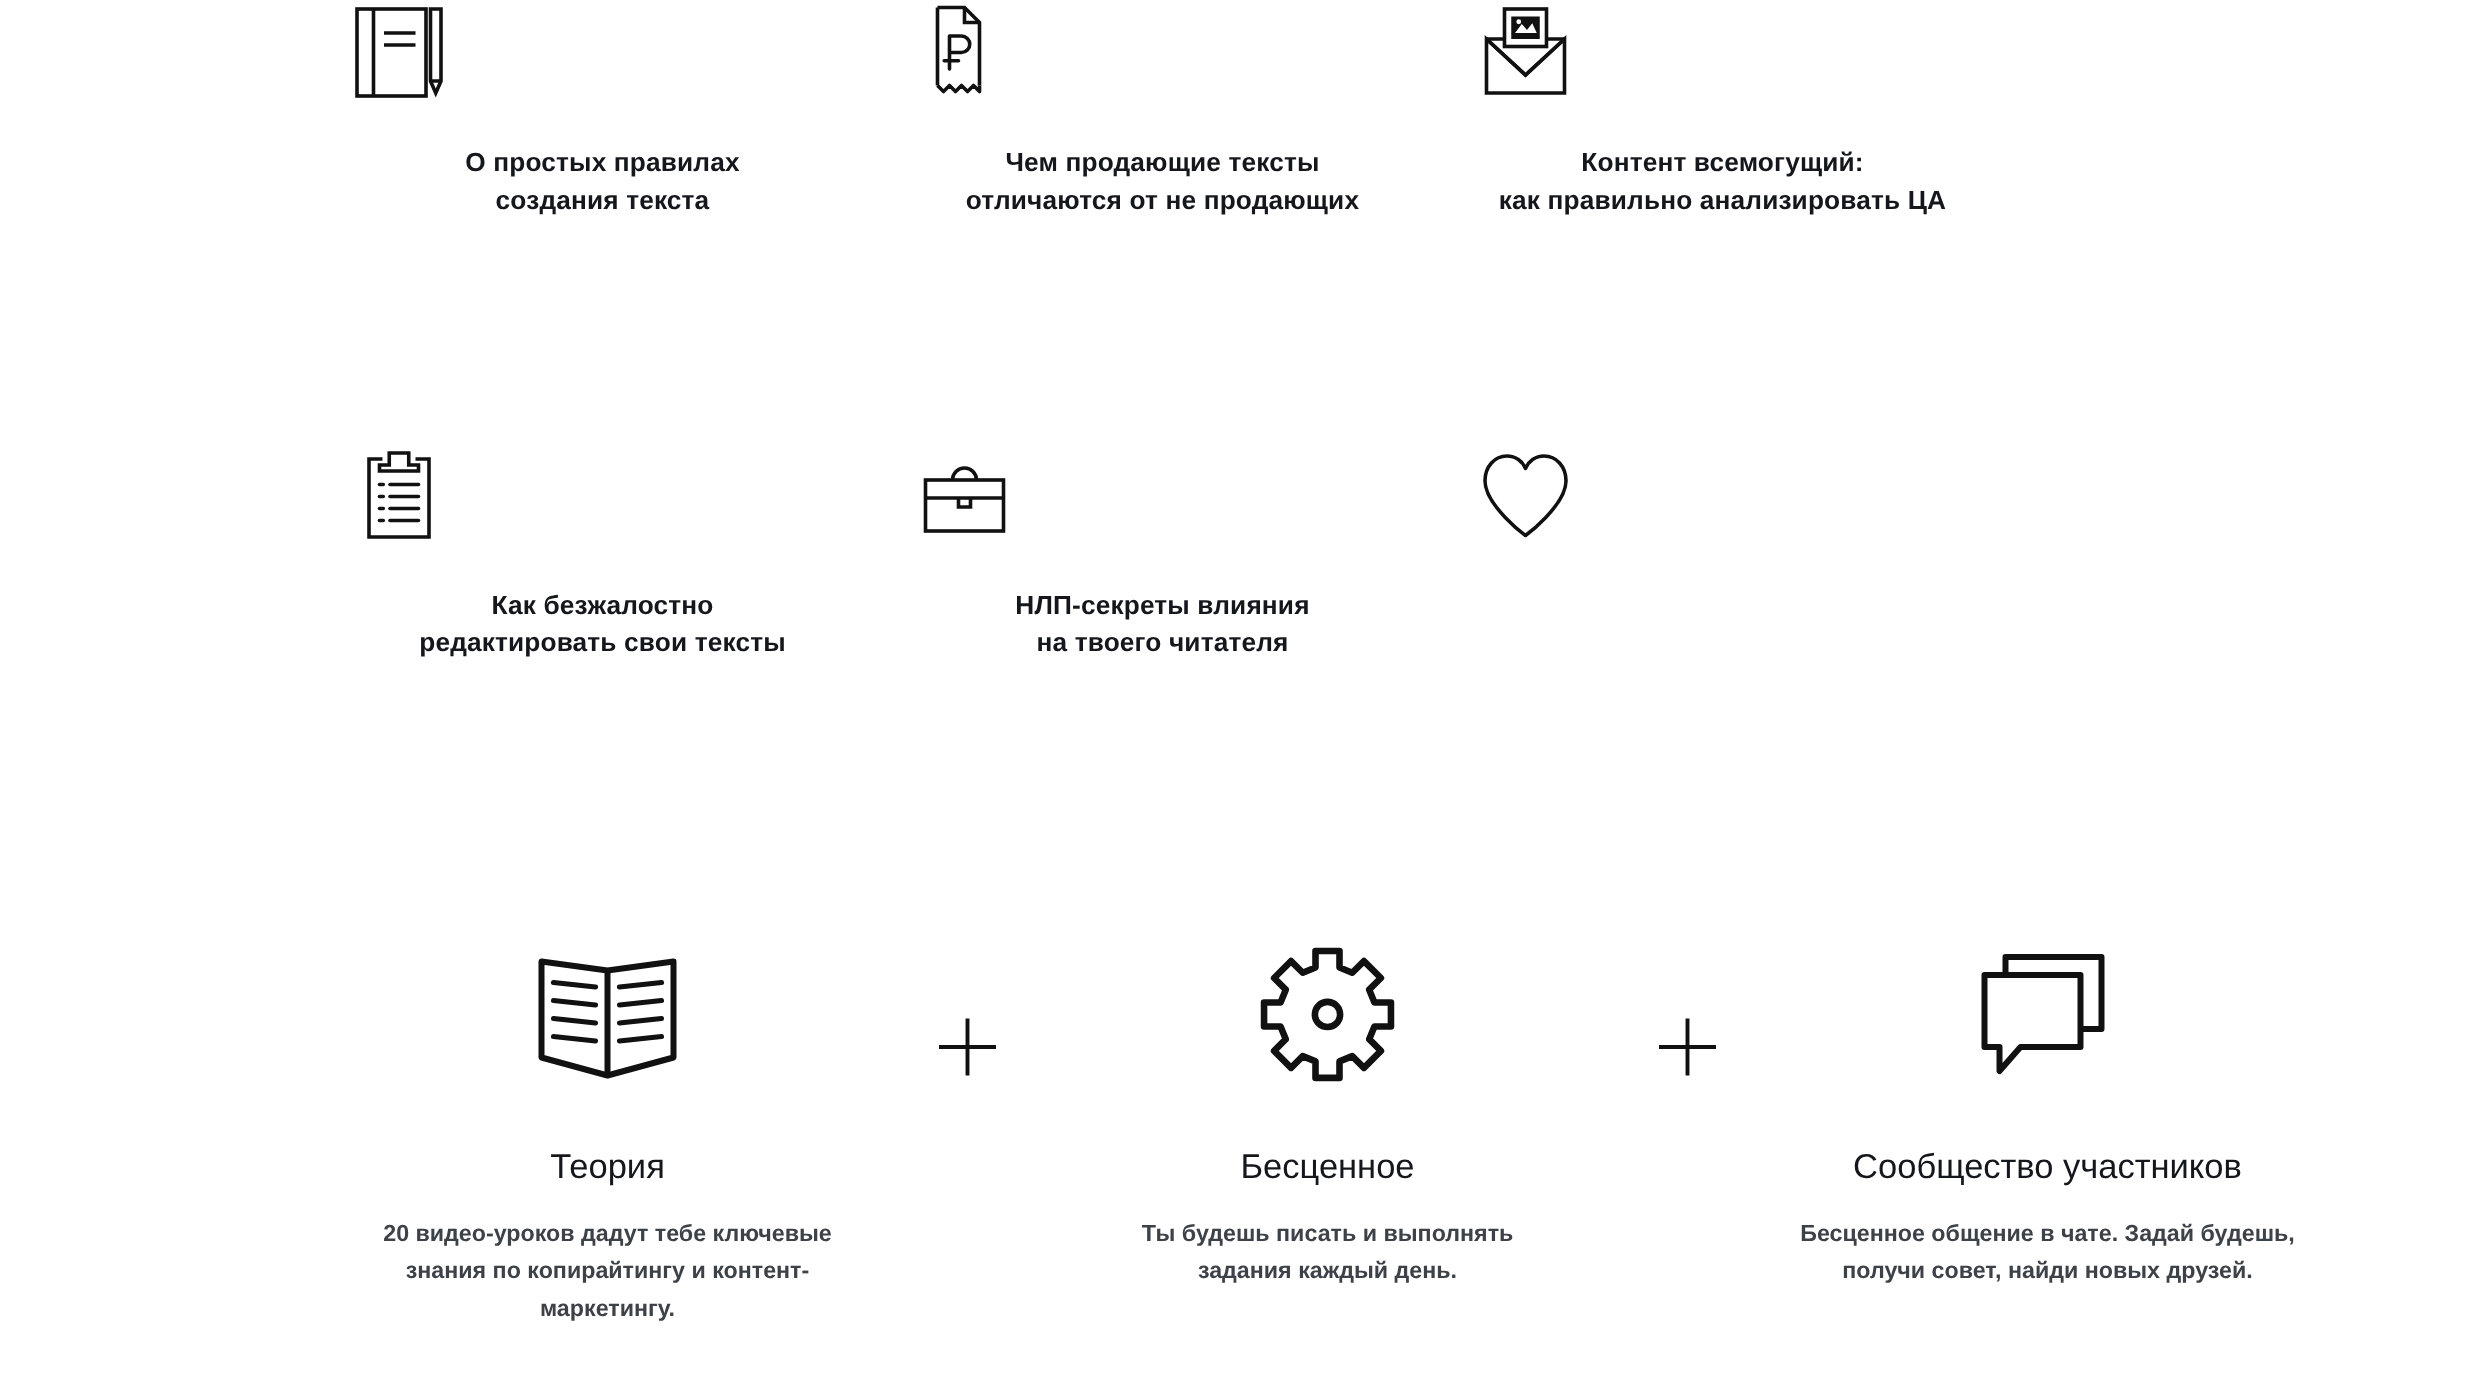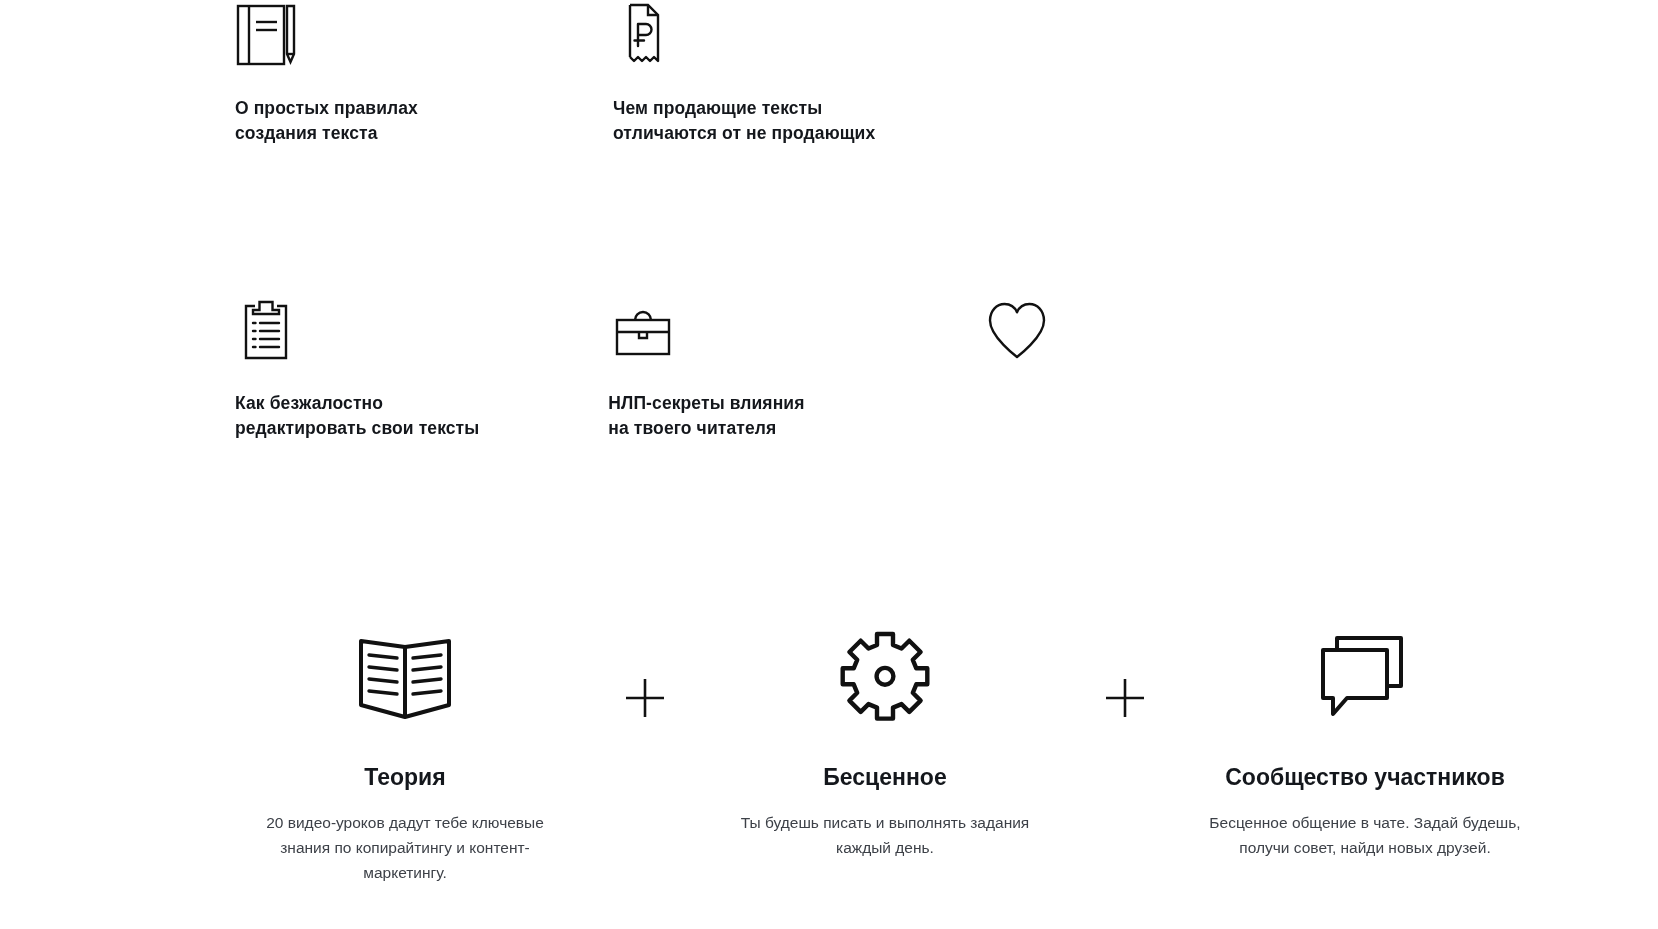--- a/index.html
+++ b/index.html
@@ -21,20 +21,21 @@
   .features {
     position: absolute;
     left: 235px;
     top: 0px;
     width: 1120px;
   }
   .features-row {
     display: flex;
     flex-direction: row;
     align-items: flex-start;
+    text-align: center;
   }
   .features-row.row-1 { height: 295px; }
   .features-row.row-2 { height: 230px; }
 
   .feature {
     width: 378px;
     box-sizing: border-box;
     padding-right: 40px;
   }
   .feature-icon {
@@ -74,31 +75,31 @@
     height: 100px;
     display: flex;
     align-items: center;
     justify-content: center;
   }
   .pillar-icon svg { display: block; }
 
   .pillar-title {
     margin-top: 38px;
     font-size: 23px;
-    font-weight: bold;
+    font-weight: normal;
     color: #14171c;
     line-height: 1.2;
   }
   .pillar-text {
     margin: 18px auto 0 auto;
     width: 300px;
     font-size: 15.5px;
     line-height: 1.62;
     color: #3d4148;
-    font-weight: normal;
+    font-weight: bold;
   }
   .pillar-3 .pillar-text { width: 330px; }
 
   .plus {
     width: 100px;
     height: 100px;
     display: flex;
     align-items: center;
     justify-content: center;
     margin-top: 22px;
@@ -136,20 +137,35 @@
           <path d="M17 3 L35 3 L45 13 L45 55 M17 3 L17 55"></path>
           <path d="M35 3 L35 13 L45 13"></path>
           <path d="M17 55 L21 59 L25 55 L29 59 L33 55 L37 59 L41 55 L45 59 L45 55" stroke-linejoin="round"></path>
           <path d="M25 22 L25 44 M25 22 L33 22 A5.5 5.5 0 0 1 33 33 L25 33 M21.5 38.5 L31 38.5" stroke-linecap="round"></path>
         </svg>
       </div>
       <div class="feature-title">Чем продающие тексты
 отличаются от не продающих</div>
     </div>
 
+    <div class="feature">
+      <div class="feature-icon">
+        <svg width="70" height="66" viewBox="0 0 70 66" fill="none" stroke="#111" stroke-width="2.4">
+          <rect x="21" y="4" width="28" height="25" fill="#fff"></rect>
+          <rect x="25.5" y="9" width="19" height="15" fill="#111" stroke="none"></rect>
+          <path d="M28 20 L32.5 14 L36 18 L39.5 13.5 L42.5 20 Z" fill="#fff" stroke="none"></path>
+          <circle cx="30.5" cy="12.5" r="1.6" fill="#fff" stroke="none"></circle>
+          <path d="M9 24 L21 24 M49 24 L61 24"></path>
+          <path d="M9 24 L35 48 L61 24 L61 60 L9 60 Z" fill="#fff"></path>
+          <path d="M9 24 L35 48 L61 24"></path>
+        </svg>
+      </div>
+      <div class="feature-title">Контент всемогущий:
+как правильно анализировать ЦА</div>
+    </div>
 
   </div>
 
   <div class="features-row row-2">
 
     <div class="feature">
       <div class="feature-icon">
         <svg width="62" height="66" viewBox="0 0 62 66" fill="none" stroke="#111" stroke-width="2.4">
           <path d="M20 9 L11 9 L11 61 L51 61 L51 9 L42 9"></path>
           <path d="M24.5 5 L37.5 5 L37.5 13 L44 13 L44 17 L18 17 L18 13 L24.5 13 Z"></path>

